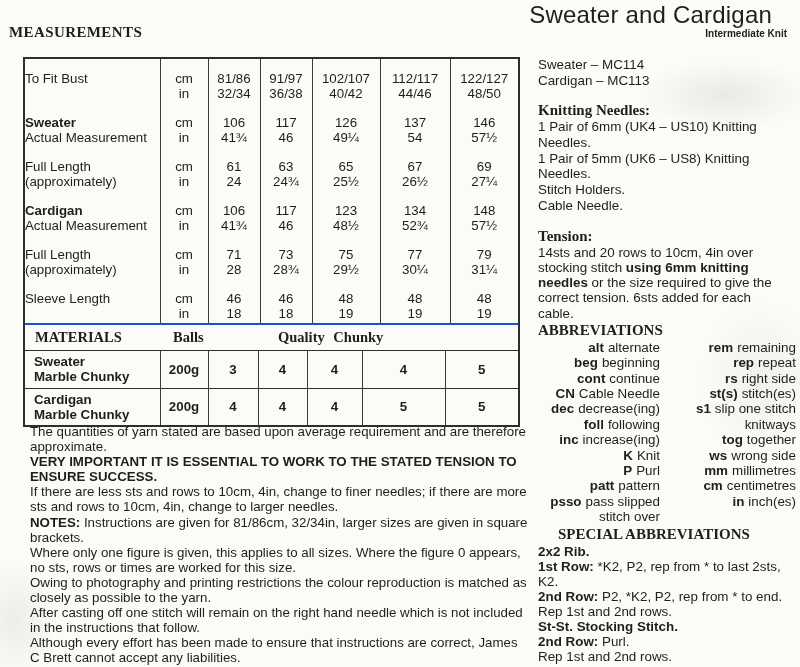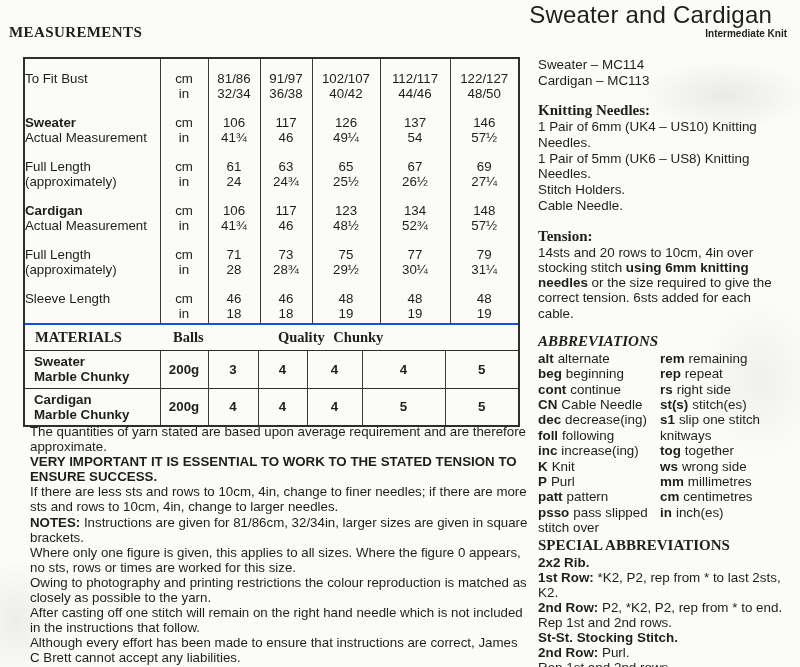--- a/index.html
+++ b/index.html
@@ -50,25 +50,25 @@
   .mat-table tr + tr td { border-top:1.6px solid #2e2e2e; }
 
   
   .notes { position:absolute; left:30px; top:424px; width:499px; font-size:13.3px; line-height:15.1px; }
   .notes p { margin:0; }
   .pbold { font-weight:bold; }
 
   
   .rc { position:absolute; left:538px; top:57px; width:258px; font-size:13.4px; }
   .rc-h { font-family:"Liberation Serif", serif; font-weight:bold; font-size:15px; line-height:15px; margin:0 0 1px 0; }
-  .mt1 { margin-top:15px; } .mt2 { margin-top:2px; } .mt3 { margin-top:13px;font-style:italic; }
+  .mt1 { margin-top:15px; } .mt2 { margin-top:2px;margin-left:20px; } .mt3 { margin-top:2px; }
   .colour-line { line-height:15.5px; width:240px; }
   .needle-line { line-height:15.8px; width:240px; }
   .tension-p { width:234px; line-height:15.2px; margin:0; }
-  .abbr-wrap { display:flex; line-height:15.4px; }
+  .abbr-wrap { display:flex; line-height:15.4px;text-align:right; }
   .abbr-left { width:122px; }
   .abbr-right { flex:1; }
   .ab b { margin-right:4px; }
   .special { width:254px; line-height:15.1px; }
   .special div { margin:0; }
 </style>
 </head>
 <body>
 
 <div class="page">

